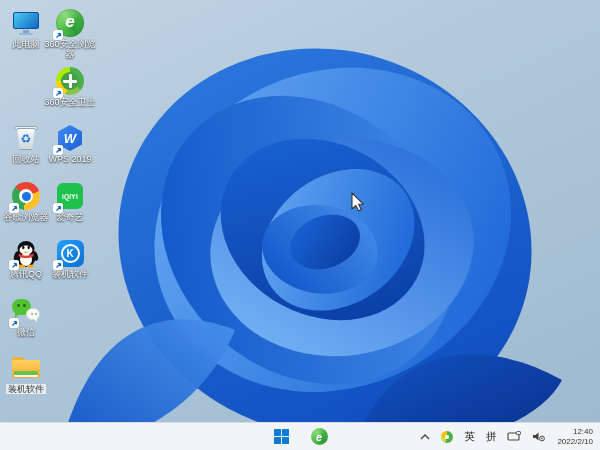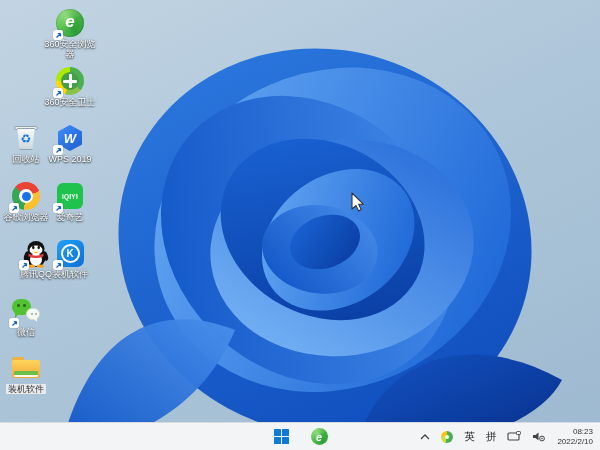--- a/index.html
+++ b/index.html
@@ -153,20 +153,28 @@
       <ellipse cx="16" cy="8" rx="132" ry="108" transform="rotate(-8)" fill="url(#g4)"></ellipse>
       <ellipse cx="-8" cy="-10" rx="106" ry="86" transform="rotate(28)" fill="url(#g5)"></ellipse>
       <ellipse cx="12" cy="6" rx="82" ry="64" transform="rotate(-36)" fill="url(#g2)"></ellipse>
       <ellipse cx="-4" cy="8" rx="58" ry="44" transform="rotate(8)" fill="url(#g3)"></ellipse>
       <ellipse rx="36" ry="26" transform="rotate(-20)" fill="url(#g5)"></ellipse>
     </g>
     <path d="M60,450 C90,330 160,300 235,330 C205,402 142,442 60,450 Z" fill="url(#g3)" opacity="0.95"></path>
     <path d="M355,450 C378,358 470,328 562,380 C540,422 468,450 355,450 Z" fill="url(#gDark)"></path>
   </svg>
 
+  <div class="dicon" style="left:0;top:8px">
+    <div class="art">
+      <div class="pc-screen"></div>
+        <div class="pc-stand"></div>
+        <div class="pc-base"></div>
+    </div>
+    <div class="lbl">此电脑</div>
+  </div>
 
   <div class="dicon" style="left:44px;top:8px">
     <div class="art">
       <div class="e3-circle">
           <span class="e3-e">e</span>
         </div>
       <div class="sc">
         <svg width="7" height="7">
             <path d="M1.5,5.5 L5.5,1.5 M5.5,1.5 H2.8 M5.5,1.5 V4.2" stroke="#1565c0" stroke-width="1.2" fill="none"></path>
           </svg>
@@ -236,21 +244,21 @@
         </div>
       <div class="sc">
         <svg width="7" height="7">
             <path d="M1.5,5.5 L5.5,1.5 M5.5,1.5 H2.8 M5.5,1.5 V4.2" stroke="#1565c0" stroke-width="1.2" fill="none"></path>
           </svg>
       </div>
     </div>
     <div class="lbl">爱奇艺</div>
   </div>
 
-  <div class="dicon" style="left:10px;top:238px">
+  <div class="dicon" style="left:0;top:238px">
     <div class="art">
       <svg width="30" height="30" viewBox="0 0 30 30">
         <ellipse cx="5.8" cy="18" rx="2.6" ry="5" fill="#111" transform="rotate(18 5.8 18)"></ellipse>
         <ellipse cx="24.2" cy="18" rx="2.6" ry="5" fill="#111" transform="rotate(-18 24.2 18)"></ellipse>
         <ellipse cx="15" cy="11" rx="8.5" ry="8" fill="#111"></ellipse>
         <ellipse cx="15" cy="20" rx="9.5" ry="9" fill="#111"></ellipse>
         <ellipse cx="15" cy="21.5" rx="6" ry="6.5" fill="#fff"></ellipse>
         <ellipse cx="15" cy="12" rx="6.5" ry="4.5" fill="#fff"></ellipse>
         <ellipse cx="12.3" cy="9.5" rx="1.2" ry="1.8" fill="#111"></ellipse>
         <ellipse cx="17.7" cy="9.5" rx="1.2" ry="1.8" fill="#111"></ellipse>
@@ -355,19 +363,19 @@
         </svg>
       </button>
       <button class="tray-item">
         <svg width="13" height="11">
           <path d="M1,4 H3.5 L6.5,1.5 V9.5 L3.5,7 H1 Z" fill="#444"></path>
           <circle cx="10" cy="7.5" r="2.4" fill="none" stroke="#444" stroke-width="1"></circle>
           <circle cx="10" cy="7.5" r="0.8" fill="#444"></circle>
         </svg>
       </button>
       <button class="tray-item clock">
-        <span>08:23</span>
+        <span>12:40</span>
         <span>2022/2/10</span>
       </button>
     </div>
 
   </div>
 </div>
 
 </body></html>

